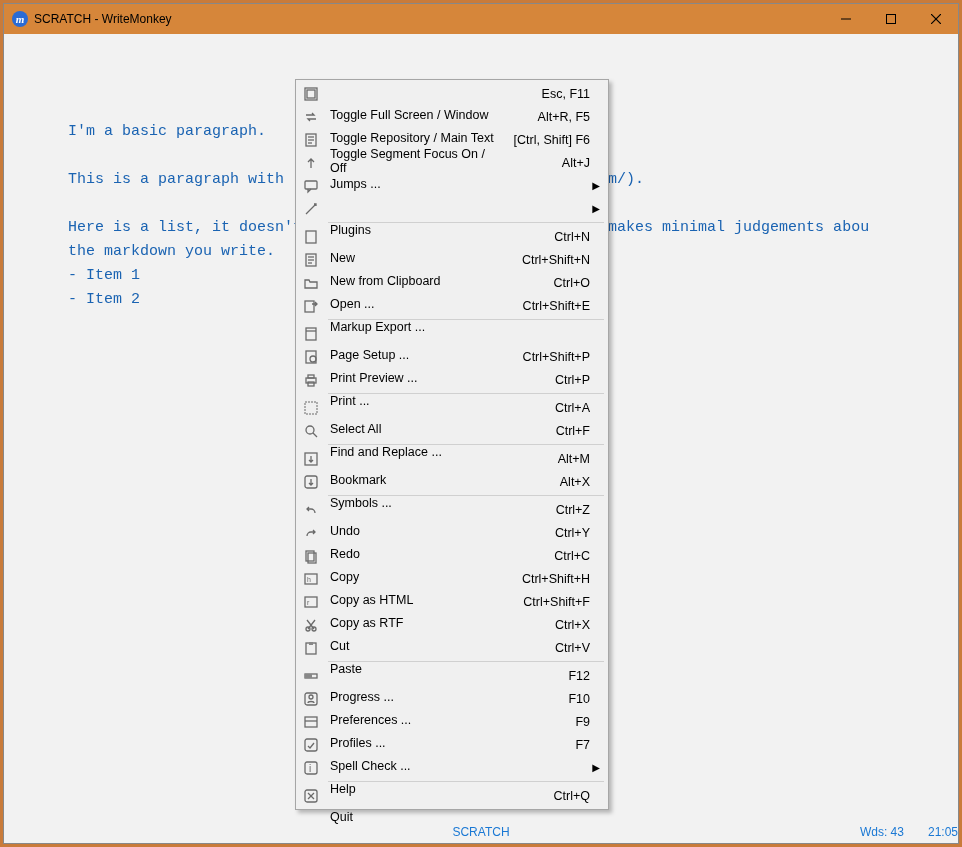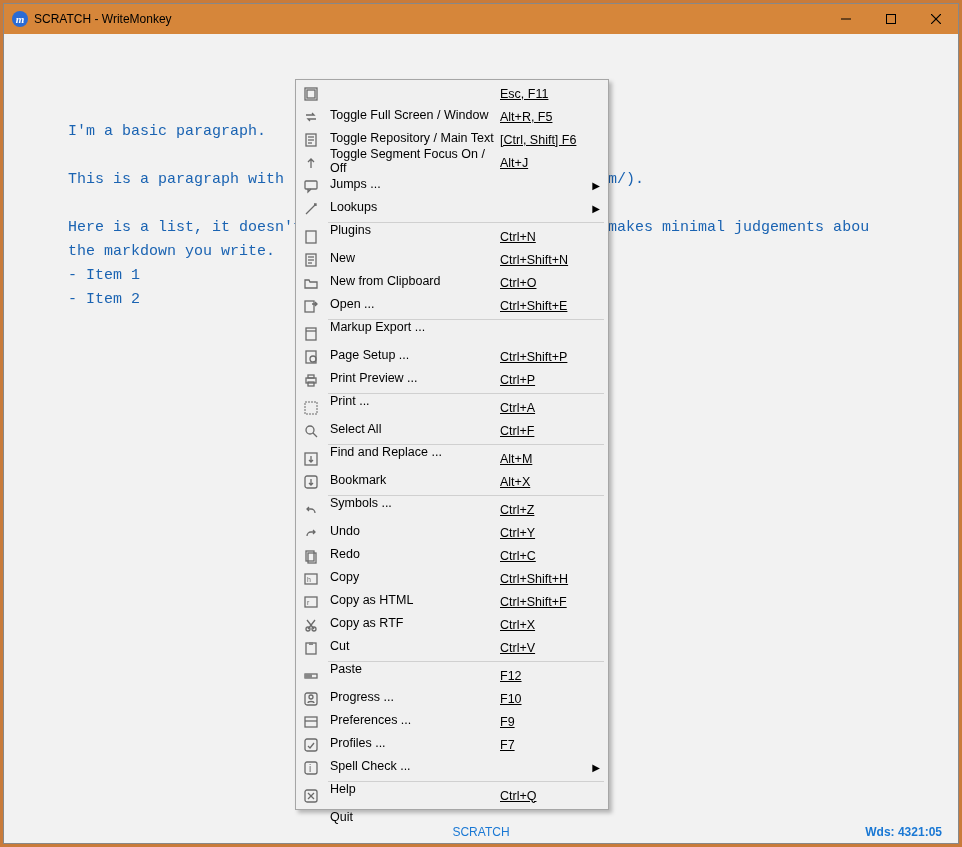--- a/index.html
+++ b/index.html
@@ -78,22 +78,22 @@
     font-size: 12px;
     color: #1a78d4;
   }
   .statusbar .center {
     position: absolute;
     left: 50%; transform: translateX(-50%);
   }
   .statusbar .right {
     margin-left: auto;
     display: flex;
-    padding-right: 16px;
-    font-weight: bold;
+    gap: 24px;
+    padding-right: 0;
   }
   
   .context-menu {
     position: absolute;
     left: 291px;
     top: 45px;
     width: 314px;
     background: #f0f0f0;
     border: 1px solid #a6a6a6;
     box-shadow: 3px 3px 4px rgba(0,0,0,0.25);
@@ -122,22 +122,22 @@
   }
   .menu-item .icon-slot svg { display:block; }
   .menu-item .label {
     flex: 1;
     padding-left: 6px;
     margin-top: 42px;
   }
   .menu-item .shortcut {
     color: #000;
     padding-right: 16px;
+    text-align: right;
     min-width: 90px;
-    text-decoration: underline;
   }
   .menu-item .arrow {
     position: absolute;
     right: 6px;
     font-size: 10px;
   }
   .menu-sep {
     height: 1px;
     margin: 2px 2px 2px 30px;
     background: #d0d0d0;
@@ -229,21 +229,20 @@
           <div class="label">Jumps ...</div>
           <div class="shortcut">Alt+J</div>
         </div>
         <div class="menu-item">
           <div class="icon-slot">
             <svg width="16" height="16">
               <rect x="2" y="3" width="12" height="8" rx="1" stroke="#6a6a6a" stroke-width="1.3" fill="none"></rect>
               <path d="M5 11l0 3 3-3" stroke="#6a6a6a" stroke-width="1.3" fill="none"></path>
             </svg>
           </div>
-          <div class="label">Lookups</div>
           <div class="arrow">▶</div>
         </div>
         <div class="menu-item">
           <div class="icon-slot">
             <svg width="16" height="16">
               <path d="M3 13L13 3M11 3h2v2" stroke="#6a6a6a" stroke-width="1.3" fill="none"></path>
             </svg>
           </div>
           <div class="label">Plugins</div>
           <div class="arrow">▶</div>

